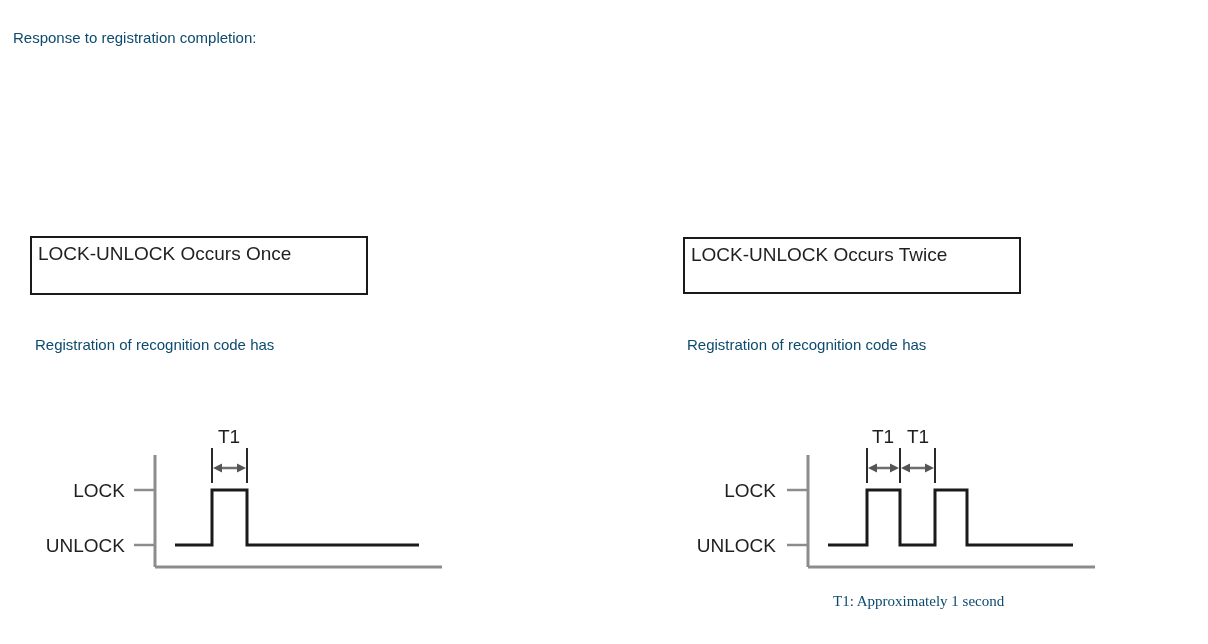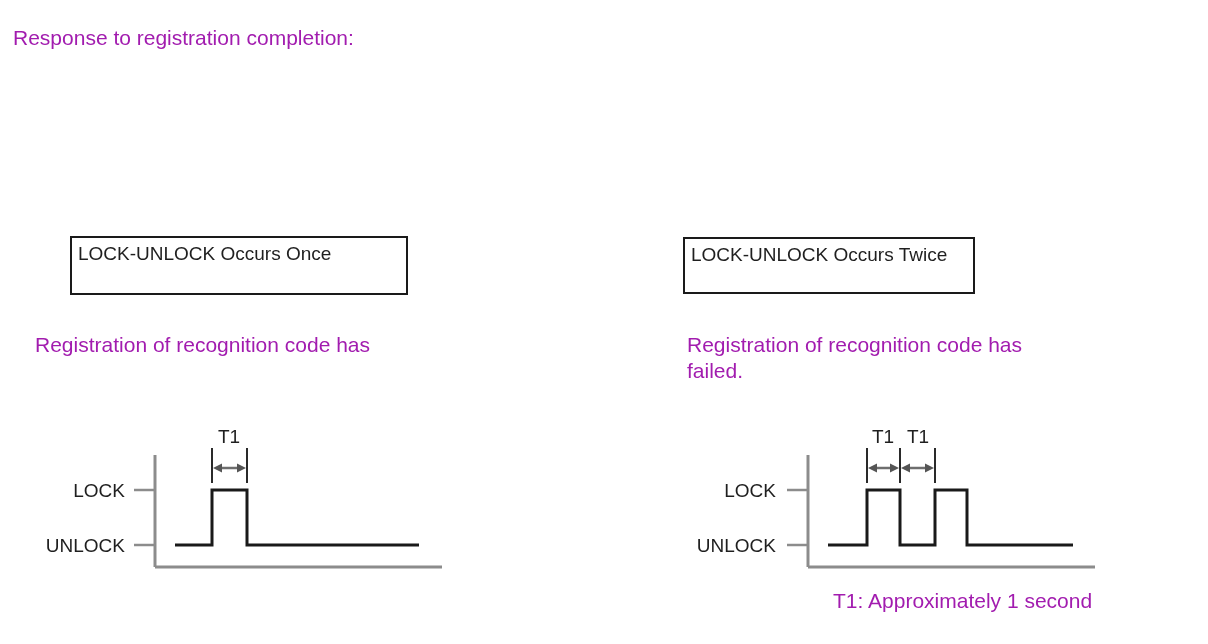--- a/index.html
+++ b/index.html
@@ -11,44 +11,44 @@
     position: relative;
     width: 1208px;
     height: 644px;
     background: #ffffff;
     font-family: "Liberation Sans", sans-serif;
     color: #1f1f1f;
     overflow: hidden;
   }
   .txt {
     position: absolute;
-    font-size: 21px;
+    font-size: 15px;
     line-height: 26px;
-    color: #a21caf;
+    color: #0c4a6e;
     white-space: nowrap;
   }
   .page-title { left: 13px; top: 25px; }
   .intro { left: 35px; top: 110px; line-height: 29px; }
   .label-box {
     position: absolute;
     border: 2px solid #1a1a1a;
     background: #ffffff;
     box-sizing: border-box;
     font-size: 19px;
     padding: 5px 0 0 6px;
     white-space: nowrap;
   }
-  .box-left  { left: 30px;  top: 236px; width: 338px; height: 59px; margin-left: 40px; }
-  .box-right { left: 683px; top: 237px; width: 292px; height: 57px; }
+  .box-left  { left: 30px;  top: 236px; width: 338px; height: 59px; }
+  .box-right { left: 683px; top: 237px; width: 338px; height: 57px; }
   .caption-left  { left: 35px;  top: 332px; }
   .caption-right { left: 687px; top: 332px; }
   .diagram-svg { position: absolute; }
   .svg-left  { left: 30px;  top: 420px; }
   .svg-right { left: 670px; top: 420px; }
-  .note { left: 833px; top: 588px; }
+  .note { left: 833px; top: 588px; font-family: Liberation Serif, serif; }
   svg text {
     font-family: "Liberation Sans", sans-serif;
     font-size: 19px;
     fill: #1f1f1f;
   }
   .wave   { stroke: #1a1a1a; stroke-width: 3; fill: none; }
   .axis   { stroke: #8c8c8c; stroke-width: 3; fill: none; }
   .tick   { stroke: #8c8c8c; stroke-width: 2.5; fill: none; }
   .dimv   { stroke: #2a2a2a; stroke-width: 2; fill: none; }
   .arrow  { stroke: #6e6e6e; stroke-width: 2.5; fill: none; }
@@ -90,21 +90,20 @@
     <polygon class="ahead" points="216,48 207,43.5 207,52.5"></polygon>
     <text x="199" y="23" text-anchor="middle">T1</text>
   </svg>
 
   <div class="label-box box-right">
     <span>LOCK-UNLOCK Occurs Twice</span>
   </div>
 
   <div class="txt caption-right">
     <div>Registration of recognition code has</div>
-    <div>failed.</div>
   </div>
 
   <svg class="diagram-svg svg-right" width="440" height="160" viewBox="0 0 440 160">
 
     <line class="axis" x1="138" y1="35" x2="138" y2="147"></line>
     <line class="axis" x1="138" y1="147" x2="425" y2="147"></line>
 
     <line class="tick" x1="117" y1="70" x2="139" y2="70"></line>
     <line class="tick" x1="117" y1="125" x2="139" y2="125"></line>
 

